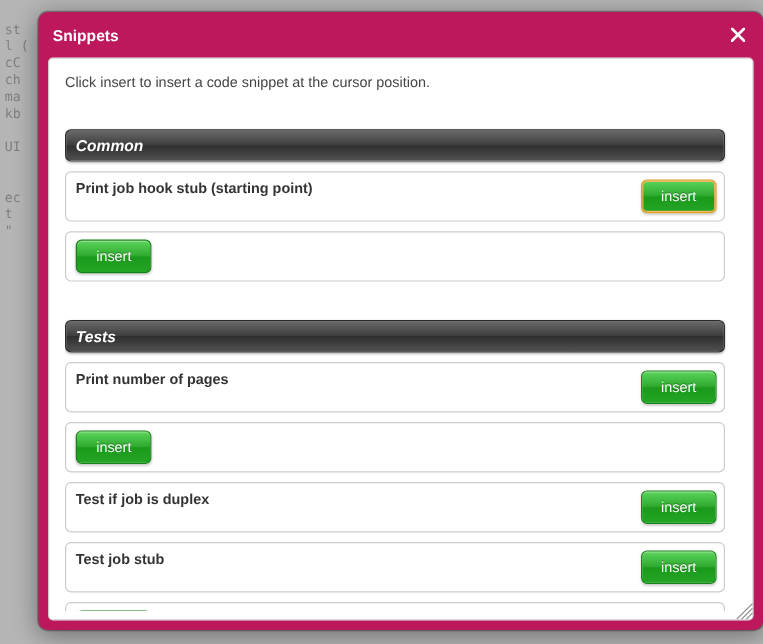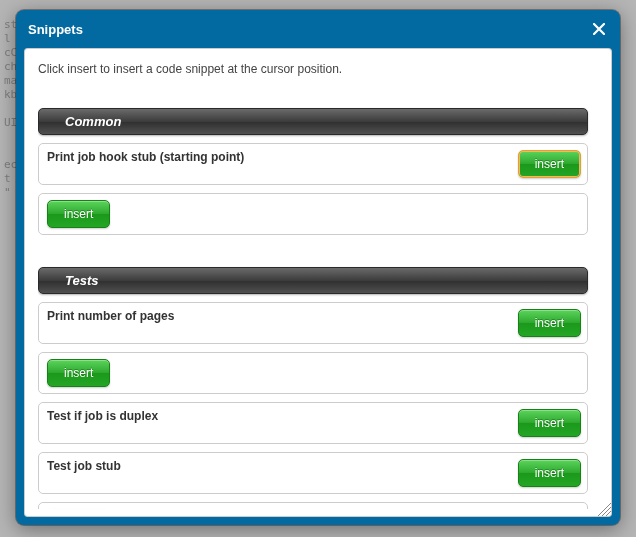--- a/index.html
+++ b/index.html
@@ -20,23 +20,23 @@
     color: #888;
     padding: 4px;
     line-height: 14px;
   }
   .overlay {
     position: absolute; left: 0; top: 0; right: 0; bottom: 0;
     background: rgba(120,120,120,0.55);
   }
   .dialog {
     position: absolute;
-    left: 16px; top: 10px;
+    left: 32px; top: 10px;
     width: 604px; height: 515px;
-    background: #0369a1;
+    background: #be185d;
     border-radius: 8px;
     box-shadow: 0 4px 20px rgba(0,0,0,0.4), 0 0 0 1px rgba(0,0,0,0.3);
     padding: 8px;
     display: flex;
     flex-direction: column;
   }
   .titlebar {
     display: flex;
     align-items: center;
     justify-content: space-between;
@@ -84,21 +84,21 @@
     color: #444;
     font-size: 12px;
     margin-bottom: 4px;
   }
   .section-header {
     background: linear-gradient(to bottom, #6a6a6a 0%, #3c3c3c 50%, #2f2f2f 51%, #505050 100%);
     color: #fff;
     font-style: italic;
     font-weight: bold;
     font-size: 13px;
-    padding: 5px 26px;
+    padding: 5px 8px;
     border-radius: 5px;
     border: 1px solid #2a2a2a;
     margin-bottom: 8px;
     box-shadow: 0 1px 2px rgba(0,0,0,0.3);
     margin-top: 32px;
   }
   .snippet-row {
     display: flex;
     align-items: flex-start;
     justify-content: space-between;

